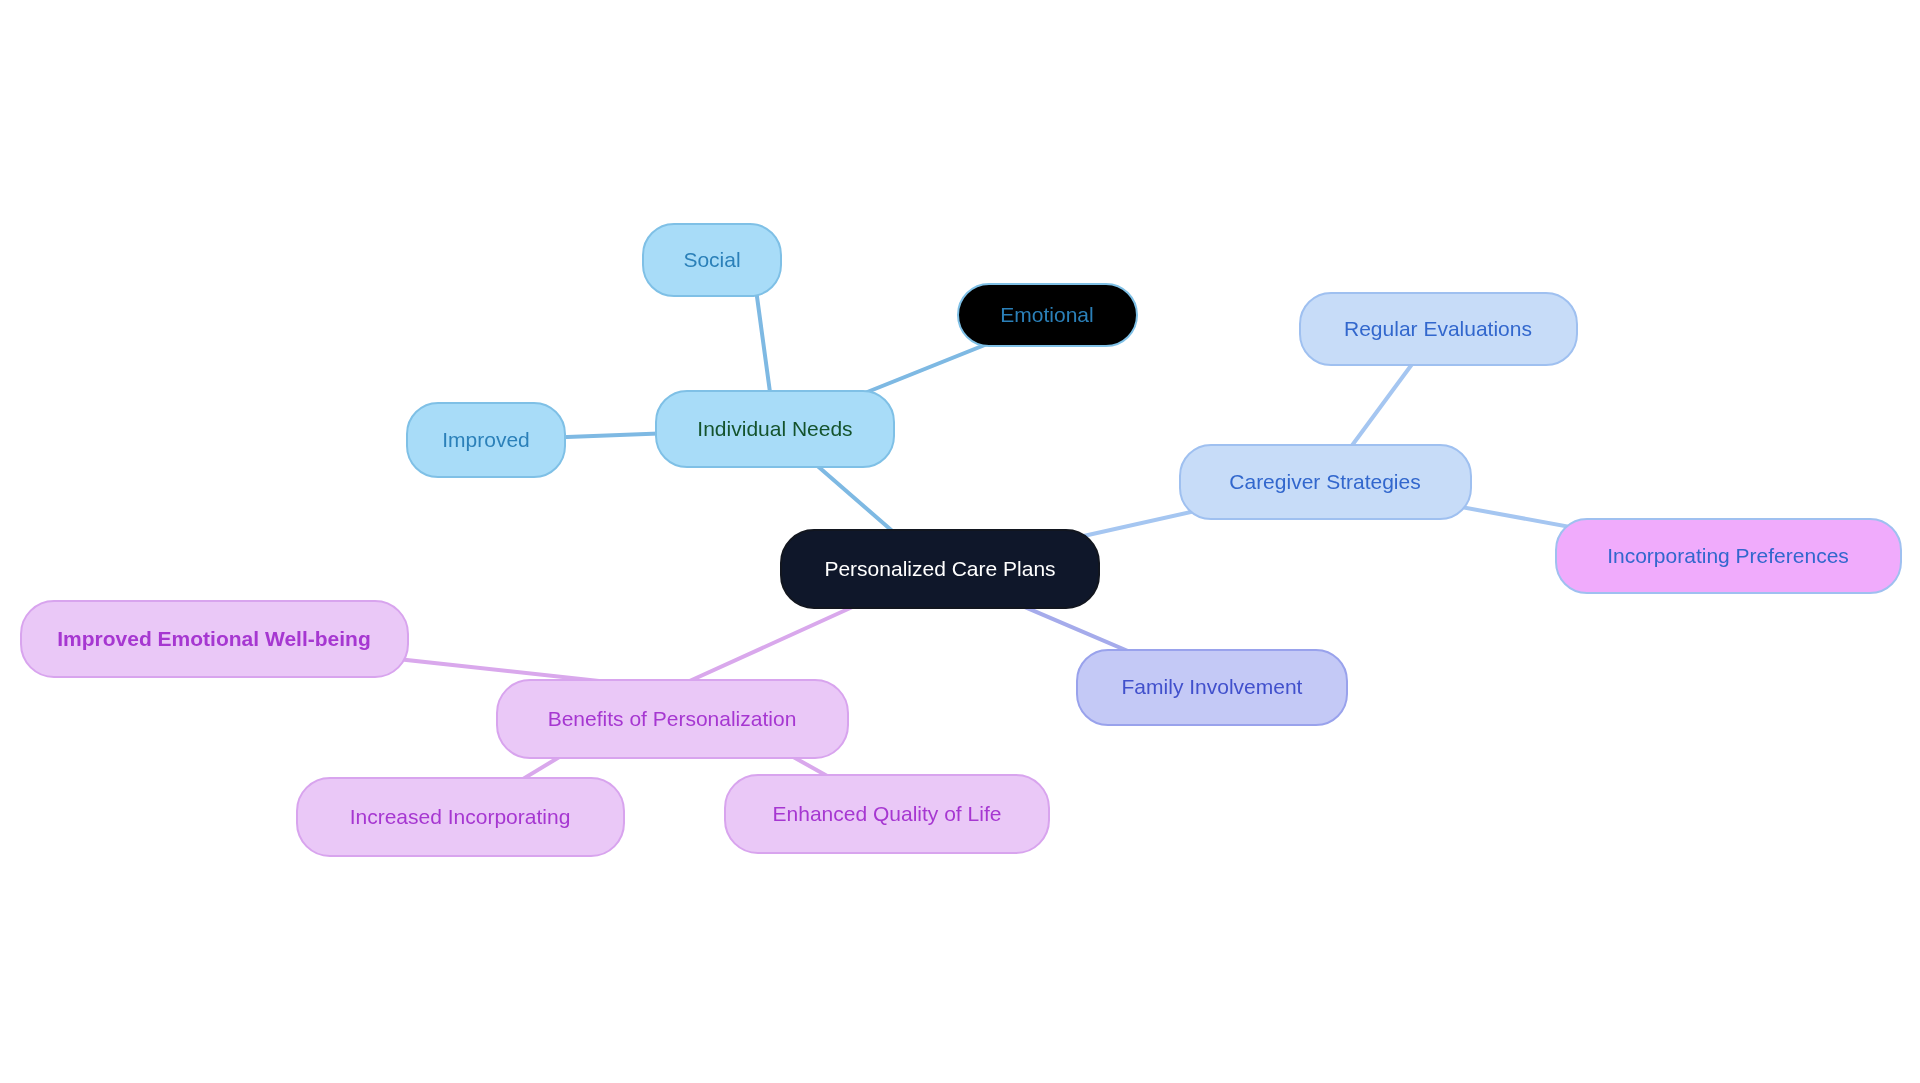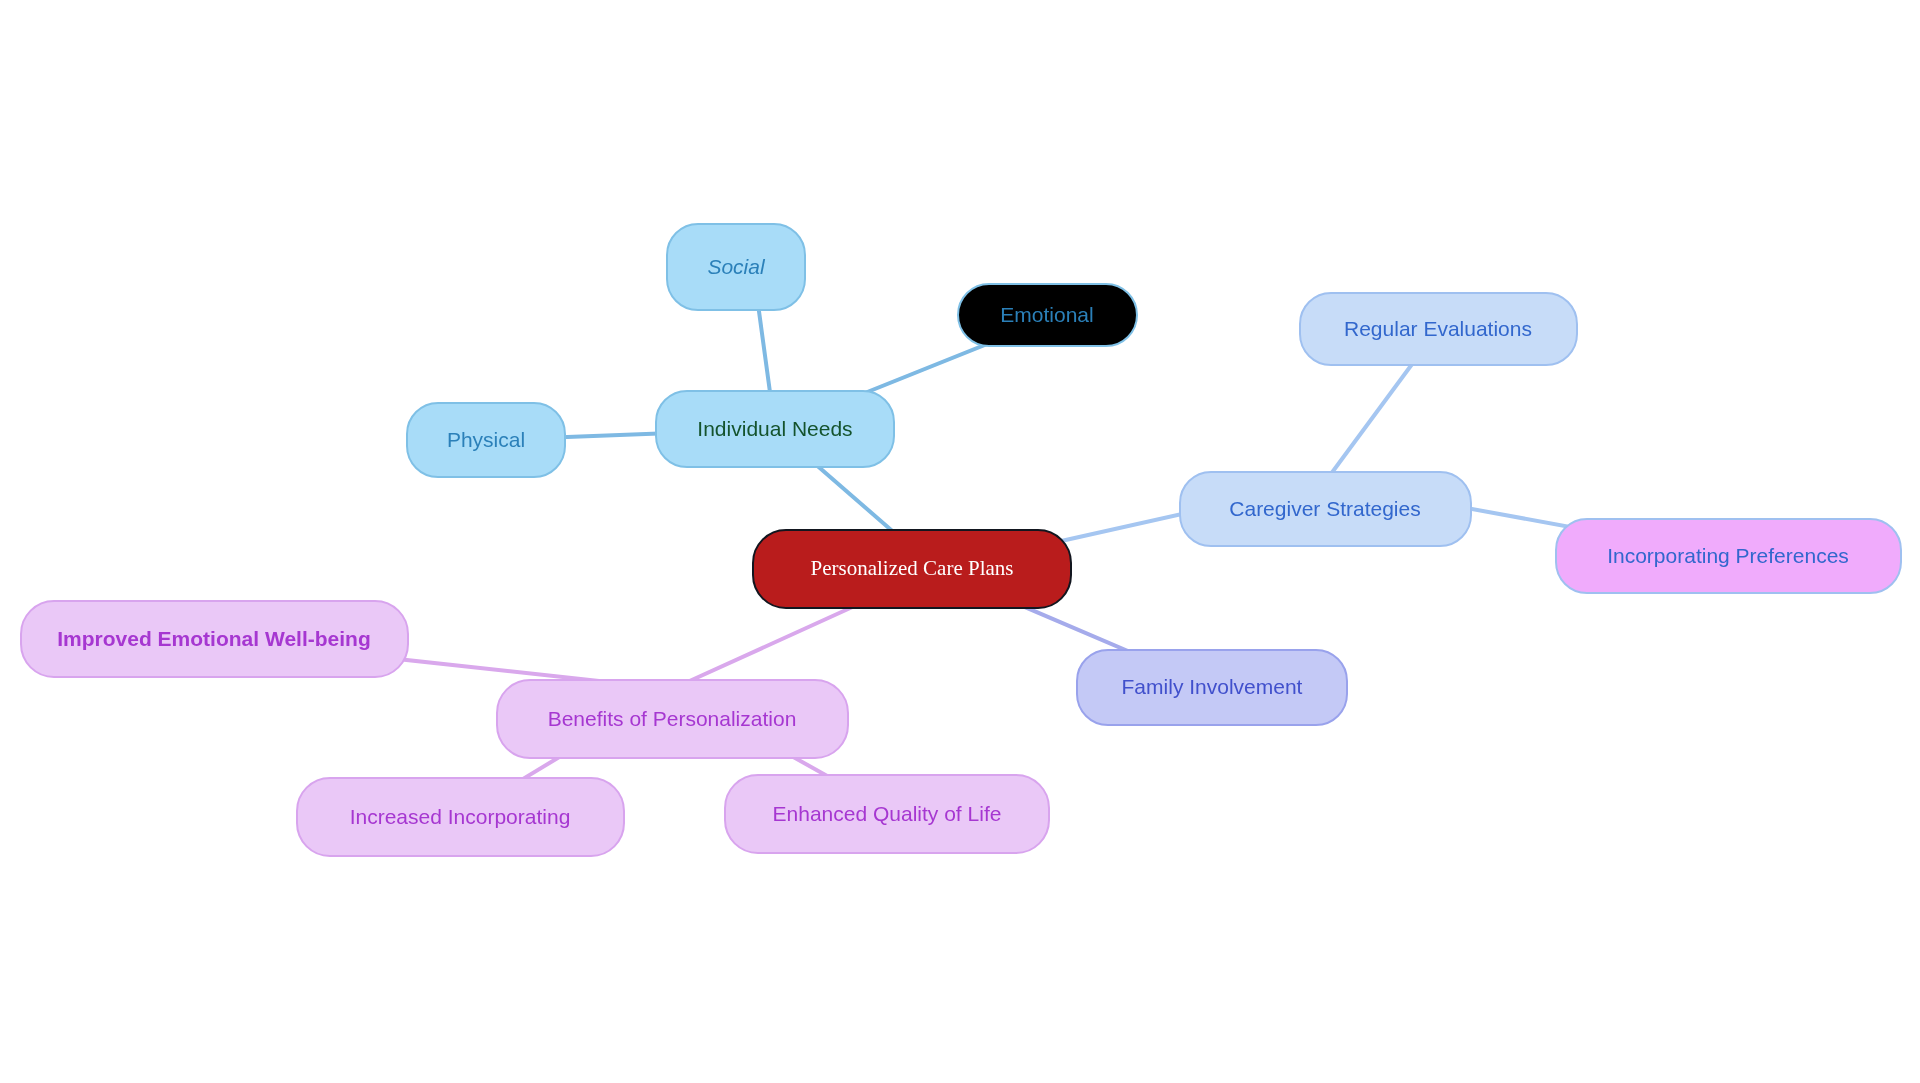--- a/index.html
+++ b/index.html
@@ -52,36 +52,36 @@
       <line x1="775" y1="429" x2="486" y2="440" stroke="#7EB9E3" stroke-width="4" stroke-linecap="round"></line>
       <line x1="936" y1="569" x2="1325" y2="482" stroke="#A5C6F1" stroke-width="4" stroke-linecap="round"></line>
       <line x1="1325" y1="482" x2="1438" y2="329" stroke="#A5C6F1" stroke-width="4" stroke-linecap="round"></line>
       <line x1="1325" y1="482" x2="1728" y2="556" stroke="#A5C6F1" stroke-width="4" stroke-linecap="round"></line>
       <line x1="936" y1="569" x2="1212" y2="687" stroke="#A5ABEB" stroke-width="4" stroke-linecap="round"></line>
       <line x1="936" y1="569" x2="672" y2="689" stroke="#D9A8EC" stroke-width="4" stroke-linecap="round"></line>
       <line x1="672" y1="689" x2="214" y2="639" stroke="#D9A8EC" stroke-width="4" stroke-linecap="round"></line>
       <line x1="672" y1="689" x2="460" y2="817" stroke="#D9A8EC" stroke-width="4" stroke-linecap="round"></line>
       <line x1="672" y1="689" x2="895" y2="814" stroke="#D9A8EC" stroke-width="4" stroke-linecap="round"></line>
     </svg>
-<div class="node" style="left: 752px; top: 529px; width: 320px; height: 80px; background: #b91c1c; border-color: rgb(18, 22, 31); color: rgb(255, 255, 255); border-radius: 34px; font-size: 21px; font-weight: 500; font-family: Liberation Serif, serif;">
+<div class="node" style="left: 780px; top: 529px; width: 320px; height: 80px; background: #0f172a; border-color: rgb(18, 22, 31); color: rgb(255, 255, 255); border-radius: 34px; font-size: 21px; font-weight: 500;">
       <span>Personalized Care Plans</span>
     </div>
     <div class="node" style="left: 655px; top: 390px; width: 240px; height: 78px; background: rgb(168, 220, 248); border-color: rgb(127, 192, 230); color: #14532d; border-radius: 32px; font-size: 21px; font-weight: 400;">
       <span>Individual Needs</span>
     </div>
-    <div class="node" style="left: 666px; top: 223px; width: 140px; height: 88px; background: rgb(168, 220, 248); border-color: rgb(127, 192, 230); color: rgb(43, 128, 185); border-radius: 32px; font-size: 21px; font-weight: 400; font-style: italic;">
+    <div class="node" style="left: 642px; top: 223px; width: 140px; height: 74px; background: rgb(168, 220, 248); border-color: rgb(127, 192, 230); color: rgb(43, 128, 185); border-radius: 32px; font-size: 21px; font-weight: 400;">
       <span>Social</span>
     </div>
     <div class="node" style="left: 956.5px; top: 283px; width: 181px; height: 64px; background: #000000; border-color: rgb(127, 192, 230); color: rgb(43, 128, 185); border-radius: 32px; font-size: 21px; font-weight: 400;">
       <span>Emotional</span>
     </div>
     <div class="node" style="left: 406px; top: 402px; width: 160px; height: 76px; background: rgb(168, 220, 248); border-color: rgb(127, 192, 230); color: rgb(43, 128, 185); border-radius: 32px; font-size: 21px; font-weight: 400;">
-      <span>Physical</span>
+      <span>Improved</span>
     </div>
-    <div class="node" style="left: 1178.5px; top: 444px; width: 293px; height: 76px; background: rgb(199, 220, 248); border-color: rgb(159, 192, 240); color: rgb(50, 103, 205); border-radius: 32px; font-size: 21px; font-weight: 400; margin-top: 27px;">
+    <div class="node" style="left: 1178.5px; top: 444px; width: 293px; height: 76px; background: rgb(199, 220, 248); border-color: rgb(159, 192, 240); color: rgb(50, 103, 205); border-radius: 32px; font-size: 21px; font-weight: 400;">
       <span>Caregiver Strategies</span>
     </div>
     <div class="node" style="left: 1298.5px; top: 292px; width: 279px; height: 74px; background: rgb(199, 220, 248); border-color: rgb(159, 192, 240); color: rgb(50, 103, 205); border-radius: 32px; font-size: 21px; font-weight: 400; align-items: center;">
       <span>Regular Evaluations</span>
     </div>
     <div class="node" style="left: 1554.5px; top: 518px; width: 347px; height: 76px; background: #f0abfc; border-color: rgb(159, 192, 240); color: rgb(50, 103, 205); border-radius: 32px; font-size: 21px; font-weight: 400;">
       <span>Incorporating Preferences</span>
     </div>
     <div class="node" style="left: 1076px; top: 648.5px; width: 272px; height: 77px; background: rgb(196, 201, 246); border-color: rgb(153, 162, 236); color: rgb(65, 80, 204); border-radius: 32px; font-size: 21px; font-weight: 400;">
       <span>Family Involvement</span>

